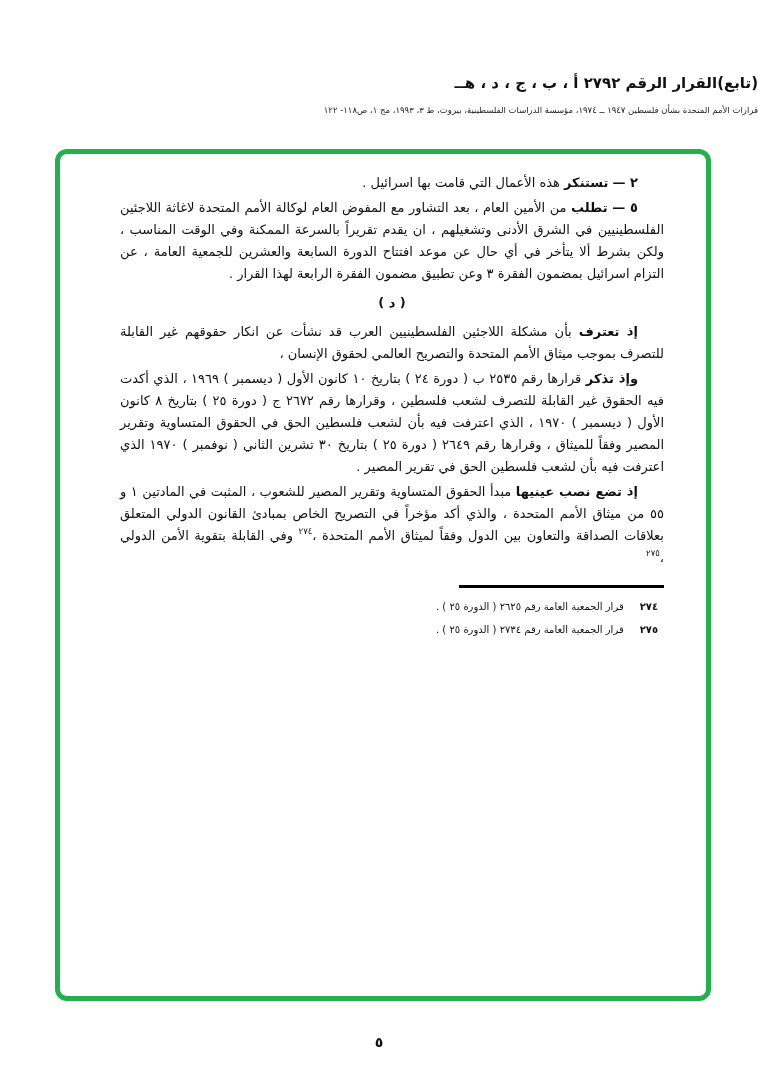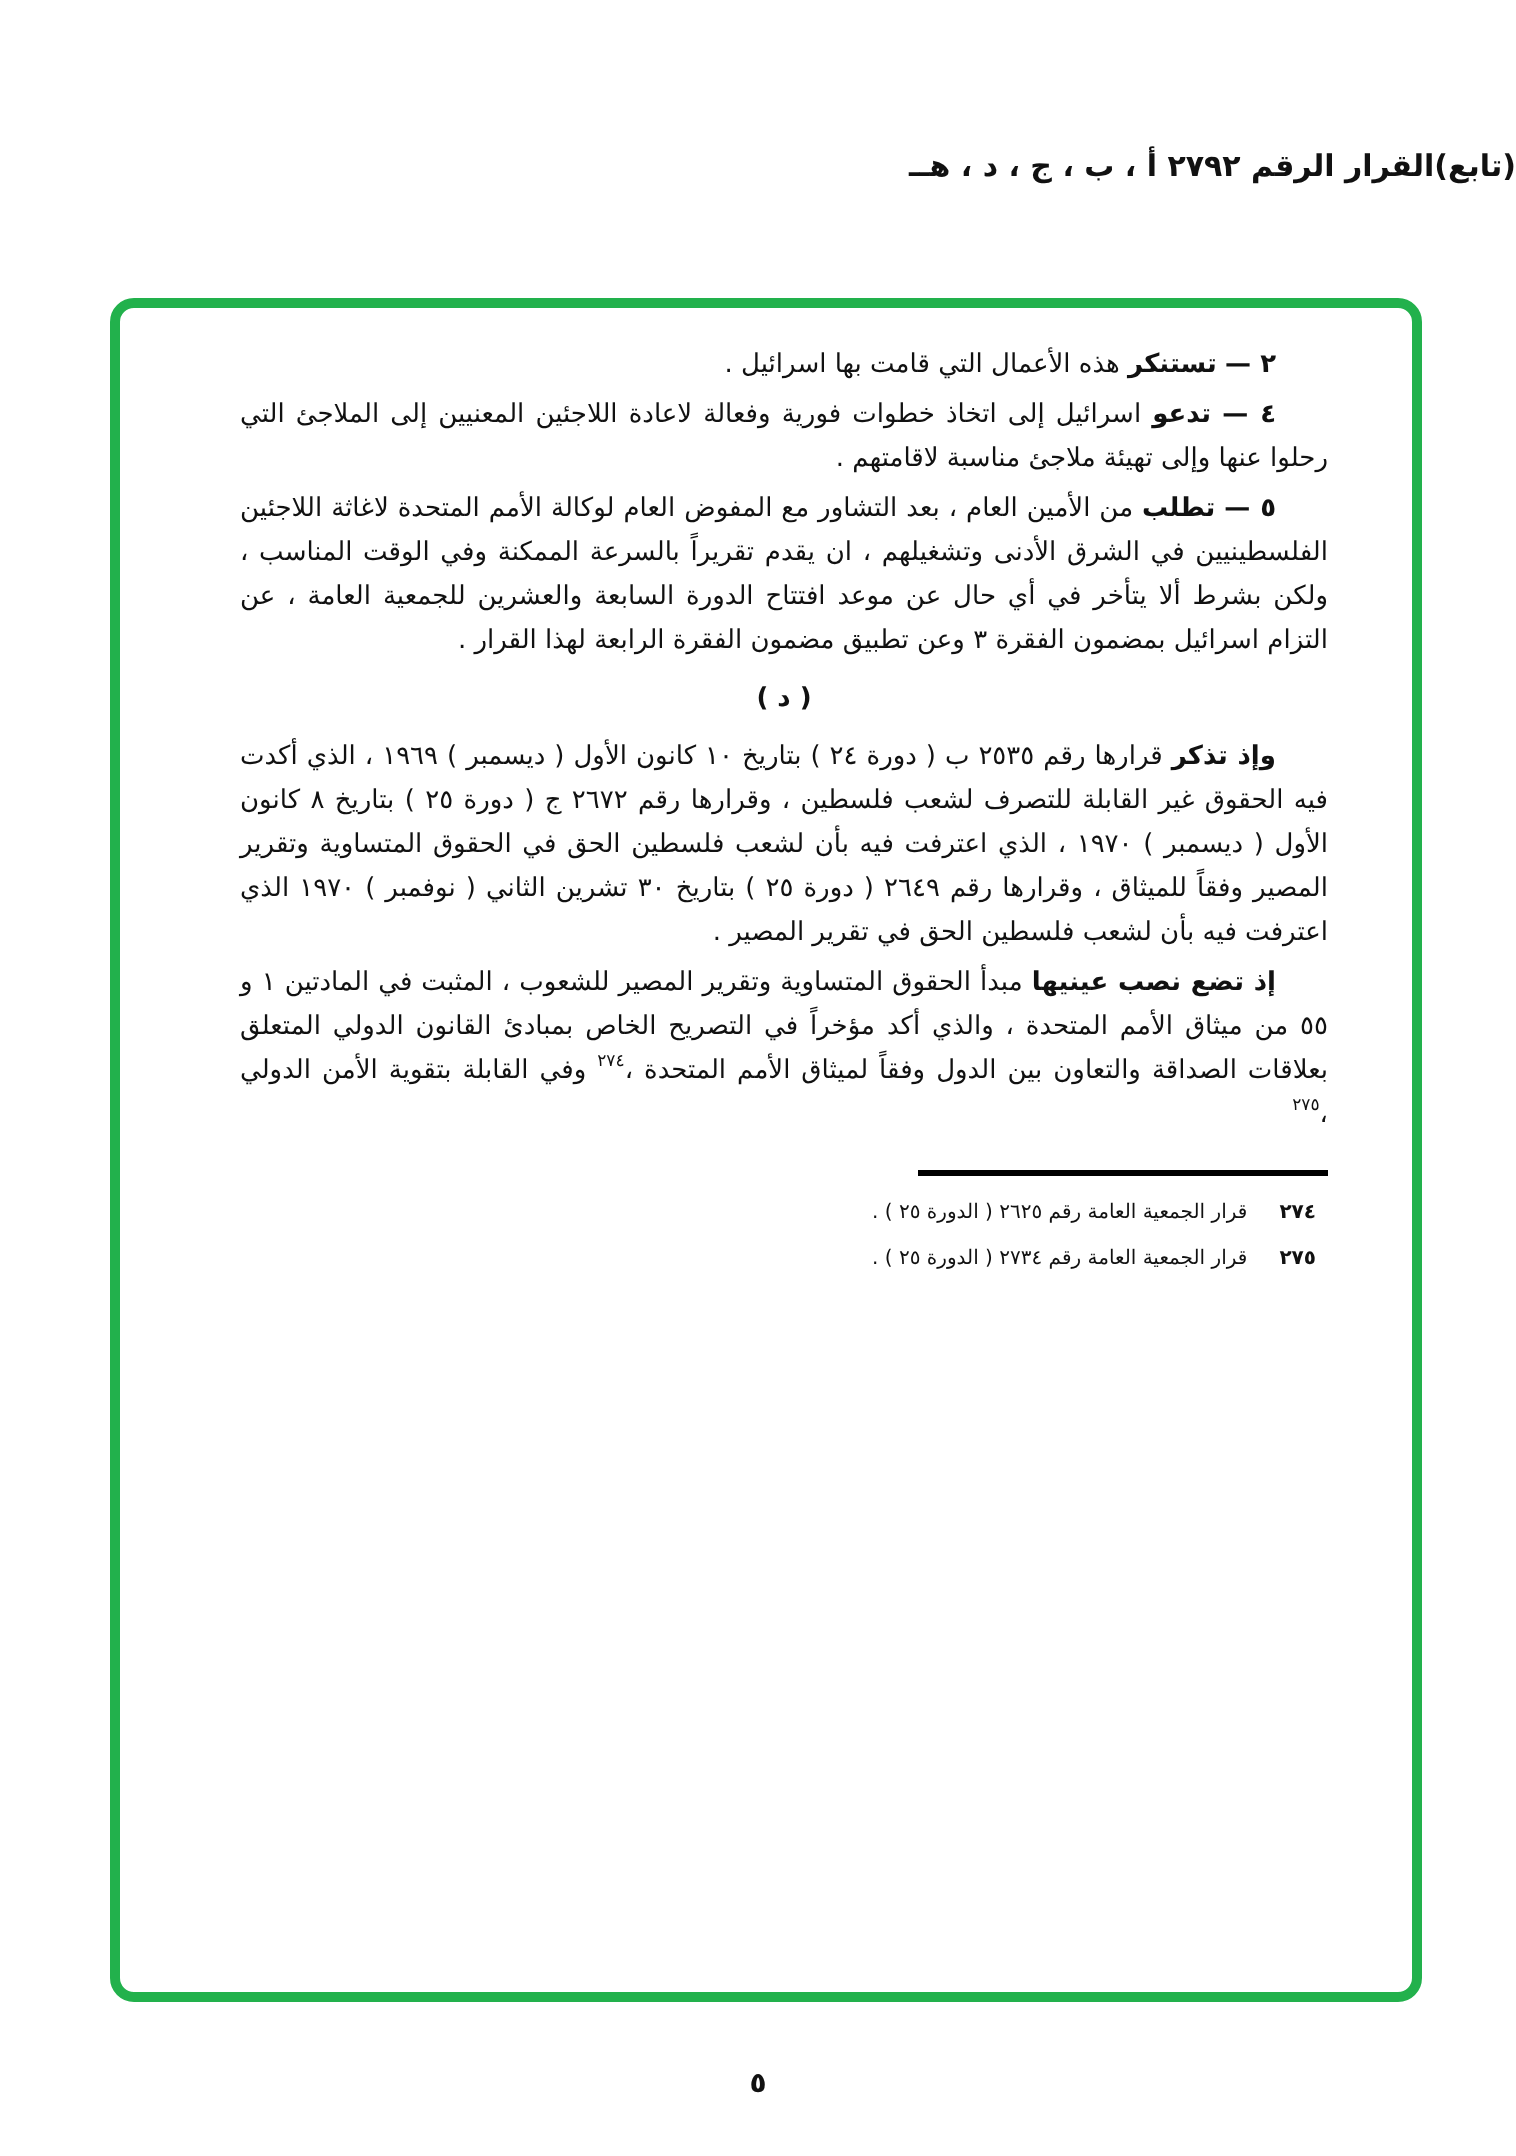--- a/index.html
+++ b/index.html
@@ -54,47 +54,47 @@
     text-align: center; font-weight: bold; font-size: 14px;
   }
 </style>
 </head>
 <body>
 
 <div class="page">
 
   <div class="header">
     <div class="title">(تابع)القرار الرقم ٢٧٩٢ أ ، ب ، ج ، د ، هــ</div>
+    <div class="source">قرارات الأمم المتحدة بشأن فلسطين ١٩٤٧ ــ ١٩٧٤، مؤسسة الدراسات الفلسطينية، بيروت، ط ٣، ١٩٩٣، مج ١، ص١١٨- ١٢٢</div>
   </div>
 
   <div class="frame" style="border-color: rgb(34, 177, 76);">
     <div class="content">
 
       <p class="para">
         <span class="num">٢ —</span>
         <b class="lead">تستنكر</b>
         <span>هذه الأعمال التي قامت بها اسرائيل .</span>
       </p>
 
 
-      <p class="para">
-        <span class="num">٤ —</span>
-        <b class="lead">تدعو</b>
-        <span>اسرائيل إلى اتخاذ خطوات فورية وفعالة لاعادة اللاجئين المعنيين إلى الملاجئ التي رحلوا عنها وإلى تهيئة ملاجئ مناسبة لاقامتهم .</span>
-      </p>
 
       <p class="para">
         <span class="num">٥ —</span>
         <b class="lead">تطلب</b>
         <span>من الأمين العام ، بعد التشاور مع المفوض العام لوكالة الأمم المتحدة لاغاثة اللاجئين الفلسطينيين في الشرق الأدنى وتشغيلهم ، ان يقدم تقريراً بالسرعة الممكنة وفي الوقت المناسب ، ولكن بشرط ألا يتأخر في أي حال عن موعد افتتاح الدورة السابعة والعشرين للجمعية العامة ، عن التزام اسرائيل بمضمون الفقرة ٣ وعن تطبيق مضمون الفقرة الرابعة لهذا القرار .</span>
       </p>
 
       <p class="section-heading">( د )</p>
 
 
+      <p class="para">
+        <b class="lead">إذ تعترف</b>
+        <span>بأن مشكلة اللاجئين الفلسطينيين العرب قد نشأت عن انكار حقوقهم غير القابلة للتصرف بموجب ميثاق الأمم المتحدة والتصريح العالمي لحقوق الإنسان ،</span>
+      </p>
 
       <p class="para">
         <b class="lead">وإذ تذكر</b>
         <span>قرارها رقم ٢٥٣٥ ب ( دورة ٢٤ ) بتاريخ ١٠ كانون الأول ( ديسمبر ) ١٩٦٩ ، الذي أكدت فيه الحقوق غير القابلة للتصرف لشعب فلسطين ، وقرارها رقم ٢٦٧٢ ج ( دورة ٢٥ ) بتاريخ ٨ كانون الأول ( ديسمبر ) ١٩٧٠ ، الذي اعترفت فيه بأن لشعب فلسطين الحق في الحقوق المتساوية وتقرير المصير وفقاً للميثاق ، وقرارها رقم ٢٦٤٩ ( دورة ٢٥ ) بتاريخ ٣٠ تشرين الثاني ( نوفمبر ) ١٩٧٠ الذي اعترفت فيه بأن لشعب فلسطين الحق في تقرير المصير .</span>
       </p>
 
       <p class="para">
         <b class="lead">إذ تضع نصب عينيها</b>
         <span>مبدأ الحقوق المتساوية وتقرير المصير للشعوب ، المثبت في المادتين ١ و ٥٥ من ميثاق الأمم المتحدة ، والذي أكد مؤخراً في التصريح الخاص بمبادئ القانون الدولي المتعلق بعلاقات الصداقة والتعاون بين الدول وفقاً لميثاق الأمم المتحدة ،</span><sup class="fnref">٢٧٤</sup>
         <span>وفي القابلة بتقوية الأمن الدولي ،</span><sup class="fnref">٢٧٥</sup>

